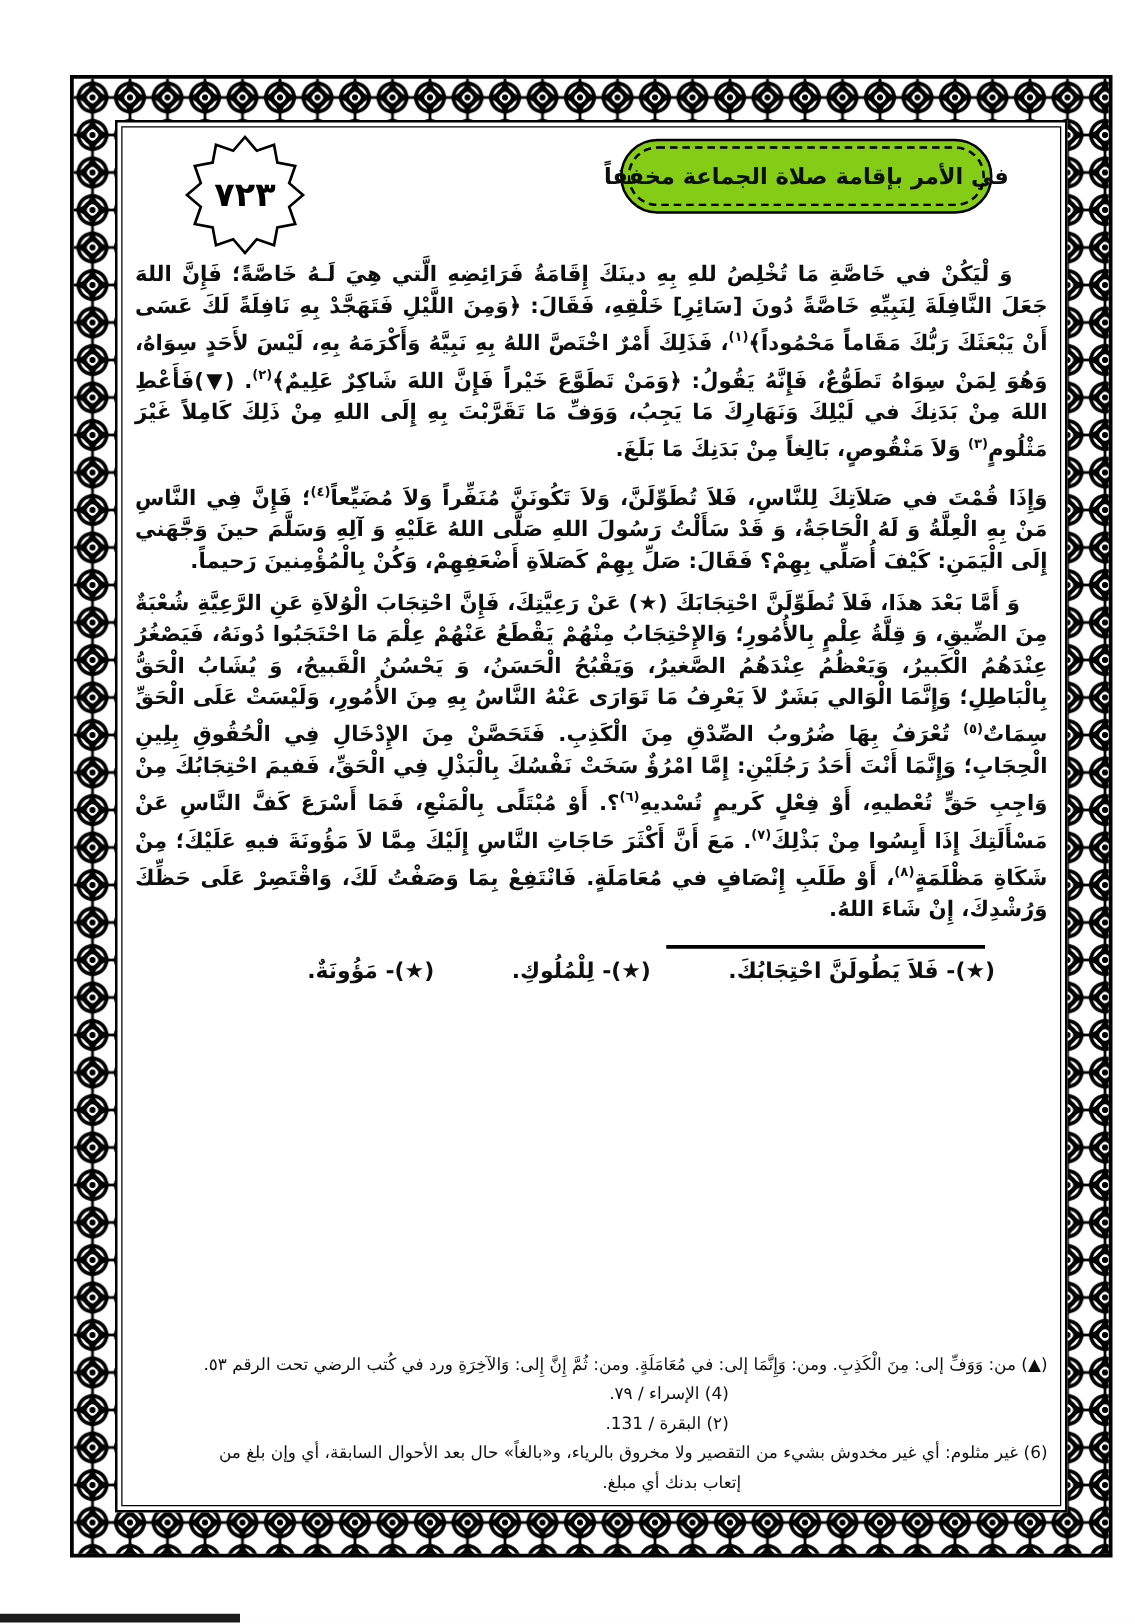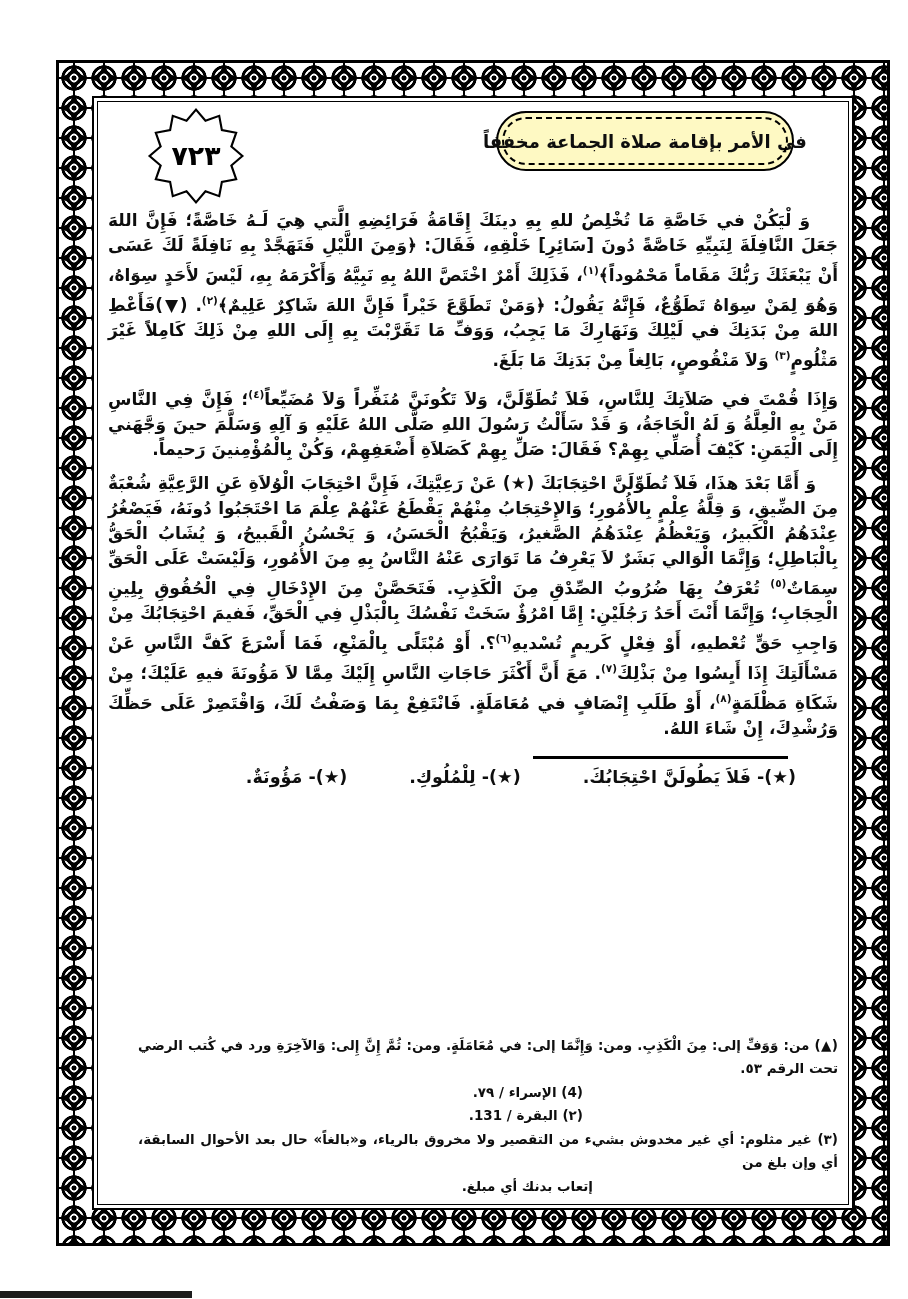--- a/index.html
+++ b/index.html
@@ -32,21 +32,21 @@
     position:absolute;inset:8px 12px;direction:rtl;
     display:flex;flex-direction:column;overflow:hidden;
   }
   .head-row{
     height:96px;flex:0 0 auto;display:flex;justify-content:space-between;
     align-items:flex-start;padding:2px 46px 0 40px;
   }
   .title-box{
     position:relative;width:298px;height:60px;border:2.5px solid #000;
     border-radius:30px;display:flex;align-items:center;justify-content:center;
-    margin-top:3px;background:#fef9c3;box-sizing:border-box;
+    margin-top:3px;background:#84cc16;box-sizing:border-box;
   }
   .title-dash{position:absolute;inset:4px;border:2px dashed #000;border-radius:26px;pointer-events:none;}
   .title-text{font-size:18px;font-weight:bold;white-space:nowrap;padding:0 10px;}
   .starburst{width:100px;height:100px;margin-top:-2px;}
   .star-num{font-size:30px;font-weight:bold;font-family:"DejaVu Sans",sans-serif;}
   
   .main{flex:0 0 auto;margin-top:4px;padding:0 2px;}
   .para{
     font-size:17px;font-weight:bold;line-height:25px;text-align:justify;
     margin:0 0 9px 0;letter-spacing:0;
@@ -55,21 +55,21 @@
   sup.ref{font-size:10.5px;font-weight:bold;vertical-align:7px;letter-spacing:0;}
   
   .sep-line{flex:0 0 auto;width:255px;height:3px;background:#000;margin:6px 52px 8px auto;}
   .variants{
     flex:0 0 auto;display:flex;gap:62px;padding-right:44px;
     font-size:17.5px;font-weight:bold;white-space:nowrap;
   }
   
   .footnotes{flex:0 0 auto;margin-top:auto;padding:6px 2px 2px 2px;}
   .fn{
-    font-size:13.5px;font-weight:bold;line-height:23.5px;text-align:justify;margin-left:30px;
+    font-size:13.5px;font-weight:normal;line-height:23.5px;text-align:justify;margin-left:30px;
   }
   .fn-ref{padding-right:255px;text-align:right;}
   .fn-cont{padding-right:245px;text-align:right;}
   
   .scan-bar{position:absolute;left:0;top:1291px;width:192px;height:7px;background:#1c1c1c;}
 </style>
 </head>
 <body>
 
 <div class="page">
@@ -102,21 +102,21 @@
         <div class="variants">
           <span>(★)- فَلاَ يَطُولَنَّ احْتِجَابُكَ.</span>
           <span>(★)- لِلْمُلُوكِ.</span>
           <span>(★)- مَؤُونَةٌ.</span>
         </div>
 
         <div class="footnotes">
           <div class="fn">(▲) من: وَوَفِّ إلى: مِنَ الْكَذِبِ. ومن: وَإِنَّمَا إلى: في مُعَامَلَةٍ. ومن: ثُمَّ إِنَّ إِلى: وَالآخِرَةِ ورد في كُتب الرضي تحت الرقم ٥٣.</div>
           <div class="fn fn-ref">(4) الإسراء / ٧٩.</div>
           <div class="fn fn-ref">(٢) البقرة / 131.</div>
-          <div class="fn">(٣) غير مثلوم: أي غير مخدوش بشيء من التقصير ولا مخروق بالرياء، و«بالغاً» حال بعد الأحوال السابقة، أي وإن بلغ من</div>
+          <div class="fn">(6) غير مثلوم: أي غير مخدوش بشيء من التقصير ولا مخروق بالرياء، و«بالغاً» حال بعد الأحوال السابقة، أي وإن بلغ من</div>
           <div class="fn fn-cont">إتعاب بدنك أي مبلغ.</div>
 
         </div>
 
       </div>
     </div>
   </div>
 
   <div class="scan-bar"></div>
 </div>

